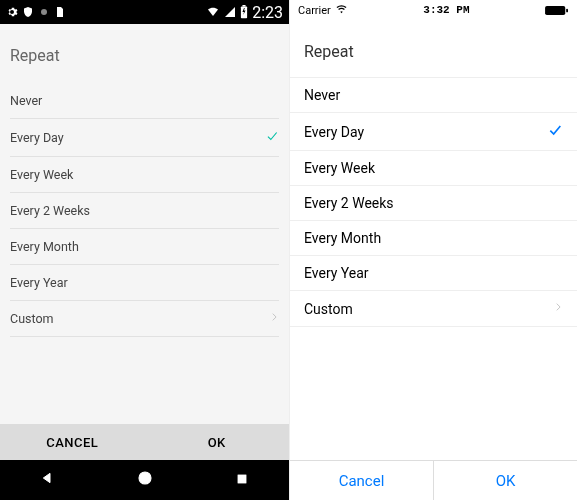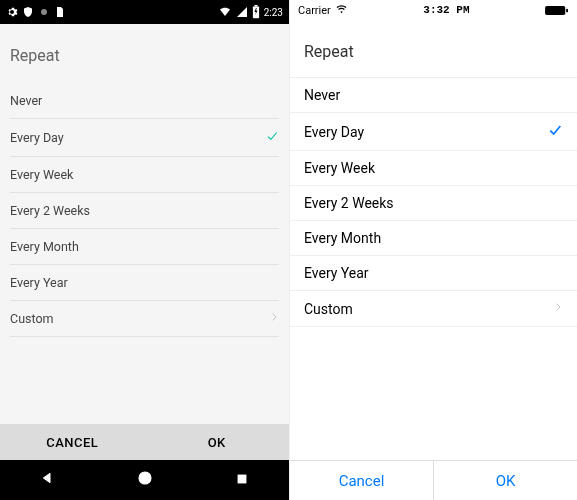--- a/index.html
+++ b/index.html
@@ -1,20 +1,20 @@
 <!DOCTYPE html>
 <html><head>
 <meta charset="utf-8">
 <style>
   * { box-sizing: border-box; margin: 0; padding: 0; }
   html, body { width: 577px; height: 500px; font-family: -apple-system, "Helvetica Neue", Roboto, Arial, sans-serif; }
   body { display: flex; }
   
   .android { width: 289px; height: 500px; background: #f5f5f5; display: flex; flex-direction: column; }
-  .a-status { height: 24px; background: #000; color: #fff; display: flex; align-items: center; justify-content: space-between; padding: 0 6px; font-size: 10px; }
+  .a-status { height: 24px; background: #000; color: #fff; display: flex; align-items: center; justify-content: space-between; padding: 0 6px; font-size: 16px; }
   .a-status .lefticons { display: flex; gap: 4px; align-items: center; }
   .a-status .righticons { display: flex; gap: 4px; align-items: center; }
   .a-status svg { fill: #fff; display: block; }
   .a-heading { color: #666; font-size: 16px; padding: 22px 10px 18px 10px; }
   .a-list { flex: 1; }
   .a-row { margin: 0 10px; padding: 10px 0; border-bottom: 1px solid #e1e1e1; color: #444; font-size: 12.5px; display: flex; align-items: center; justify-content: space-between; }
   .a-row .tick svg { stroke: #00bfa5; fill: none; }
   .a-row .chev svg { stroke: #bbb; fill: none; }
   .a-actions { height: 36px; background: #dcdcdc; display: flex; }
   .a-actions .btn { flex: 1; display: flex; align-items: center; justify-content: center; font-size: 13px; font-weight: 500; letter-spacing: 0.5px; color: #000; }

